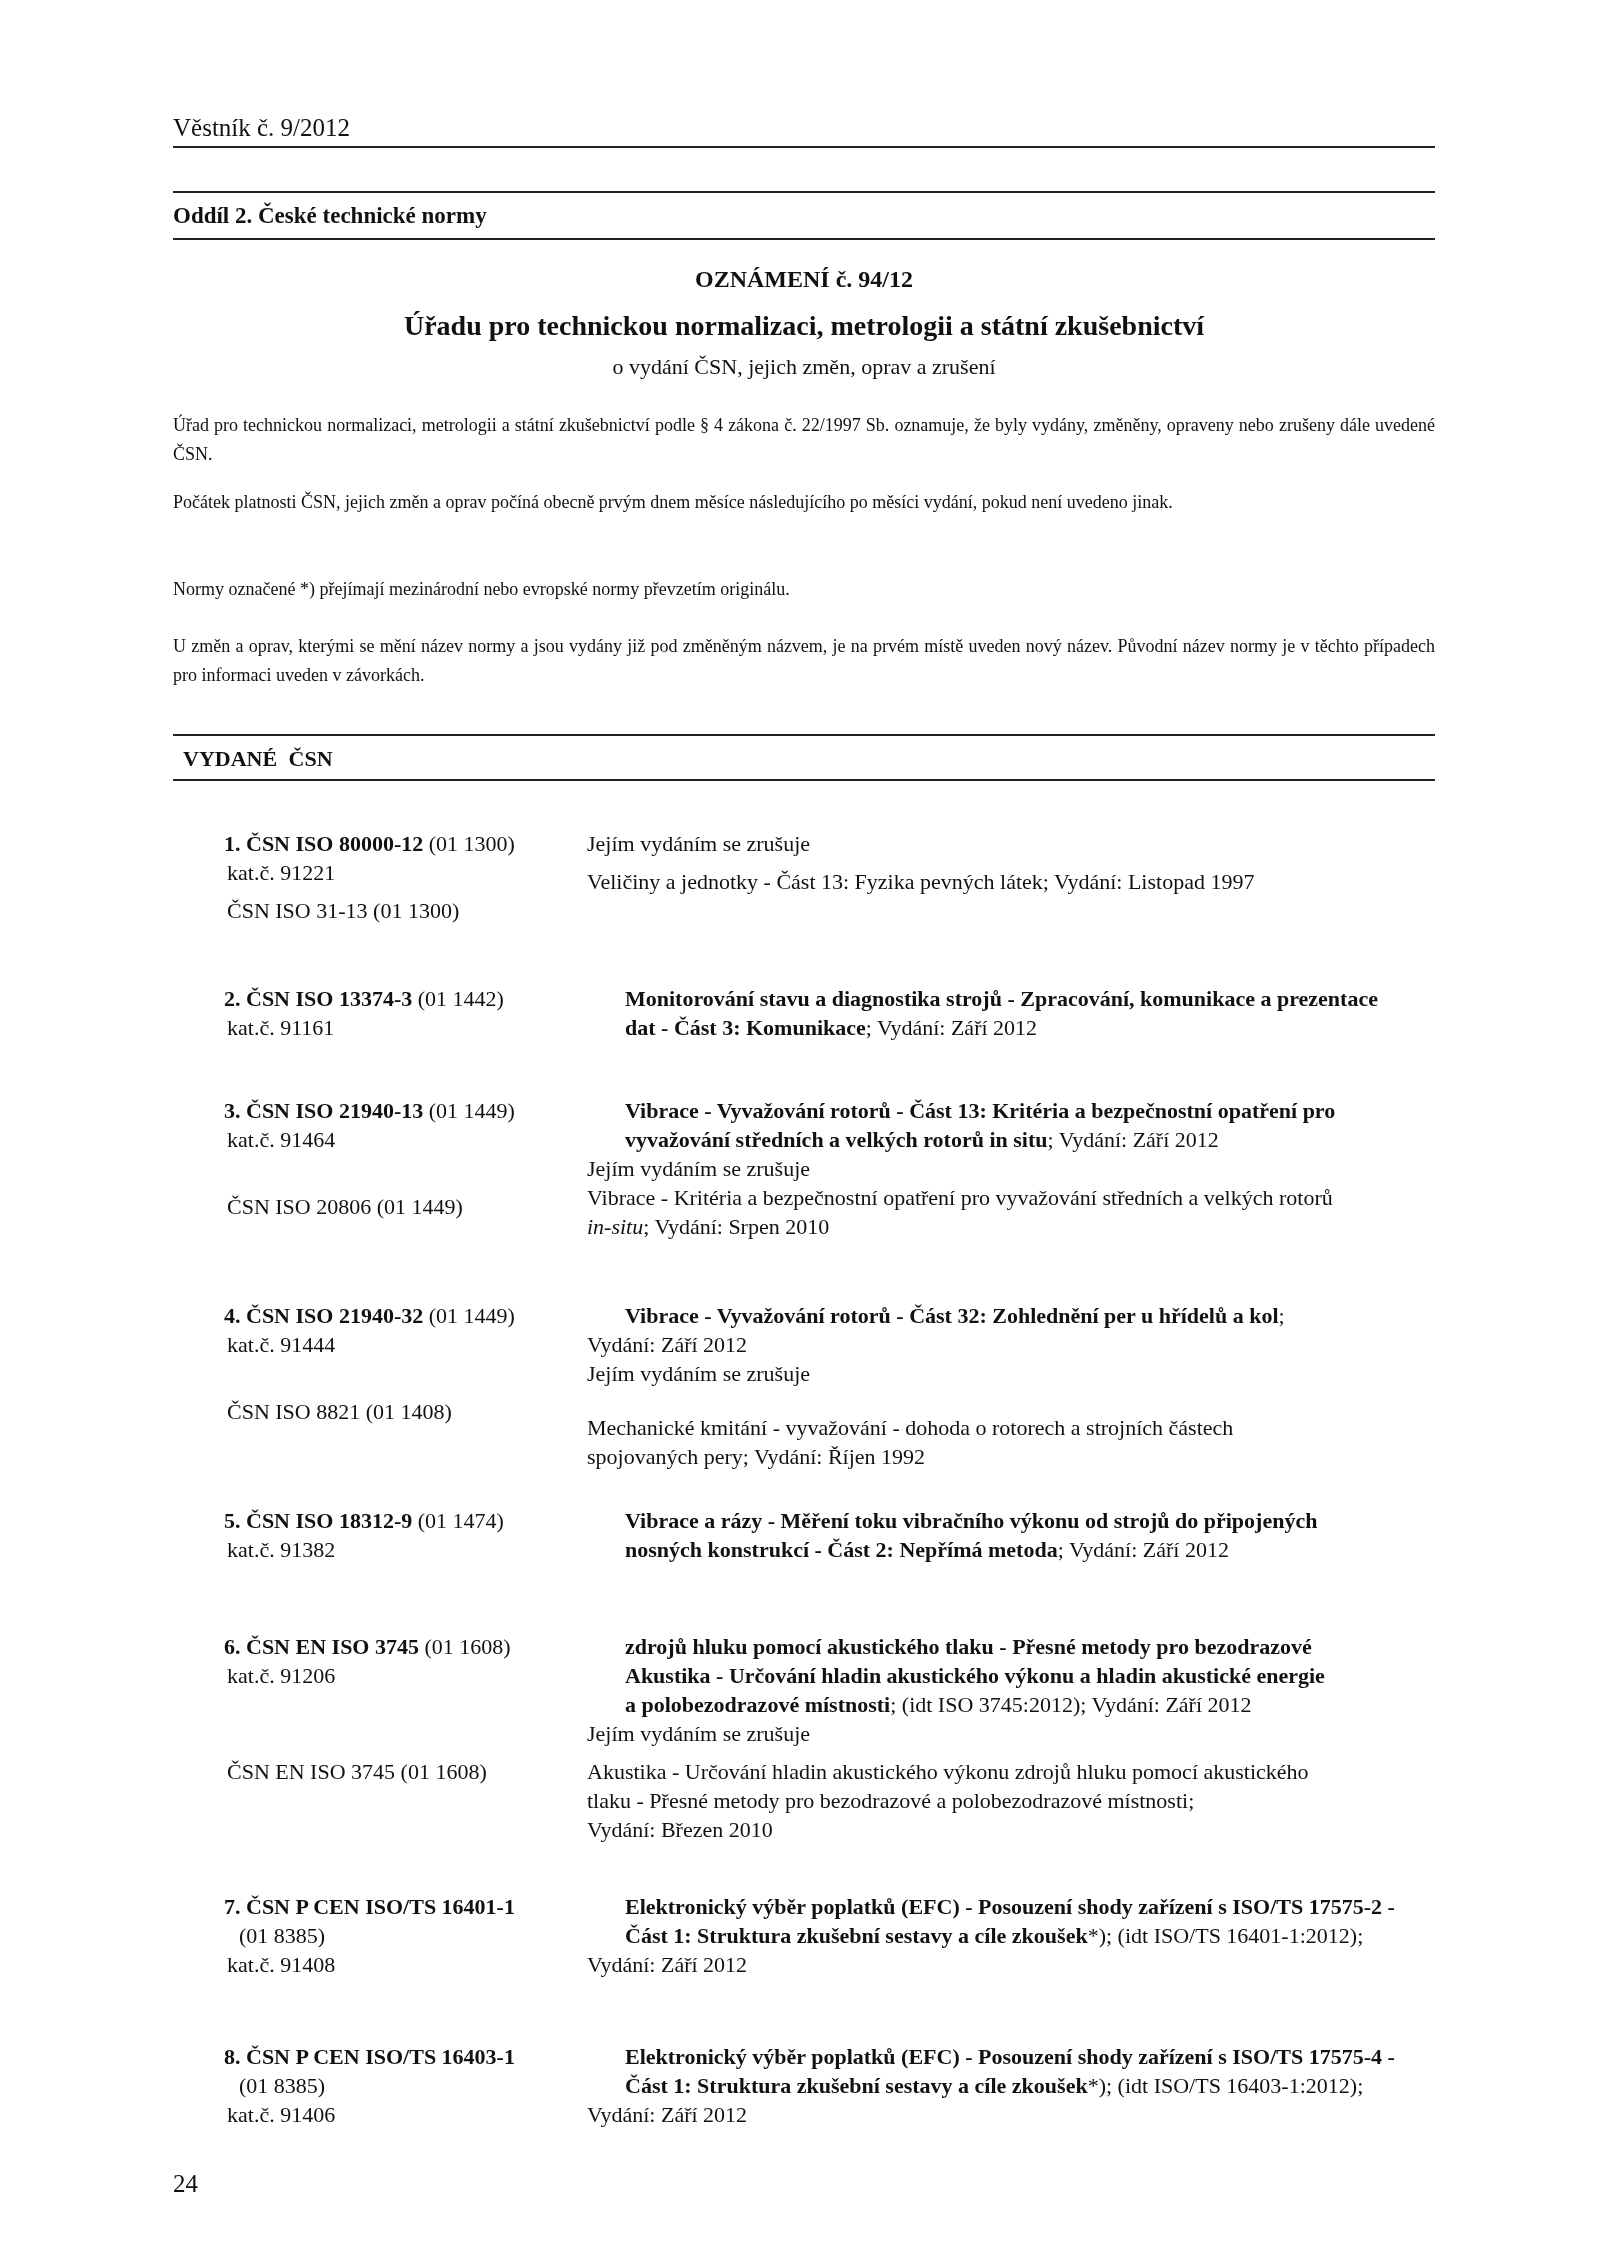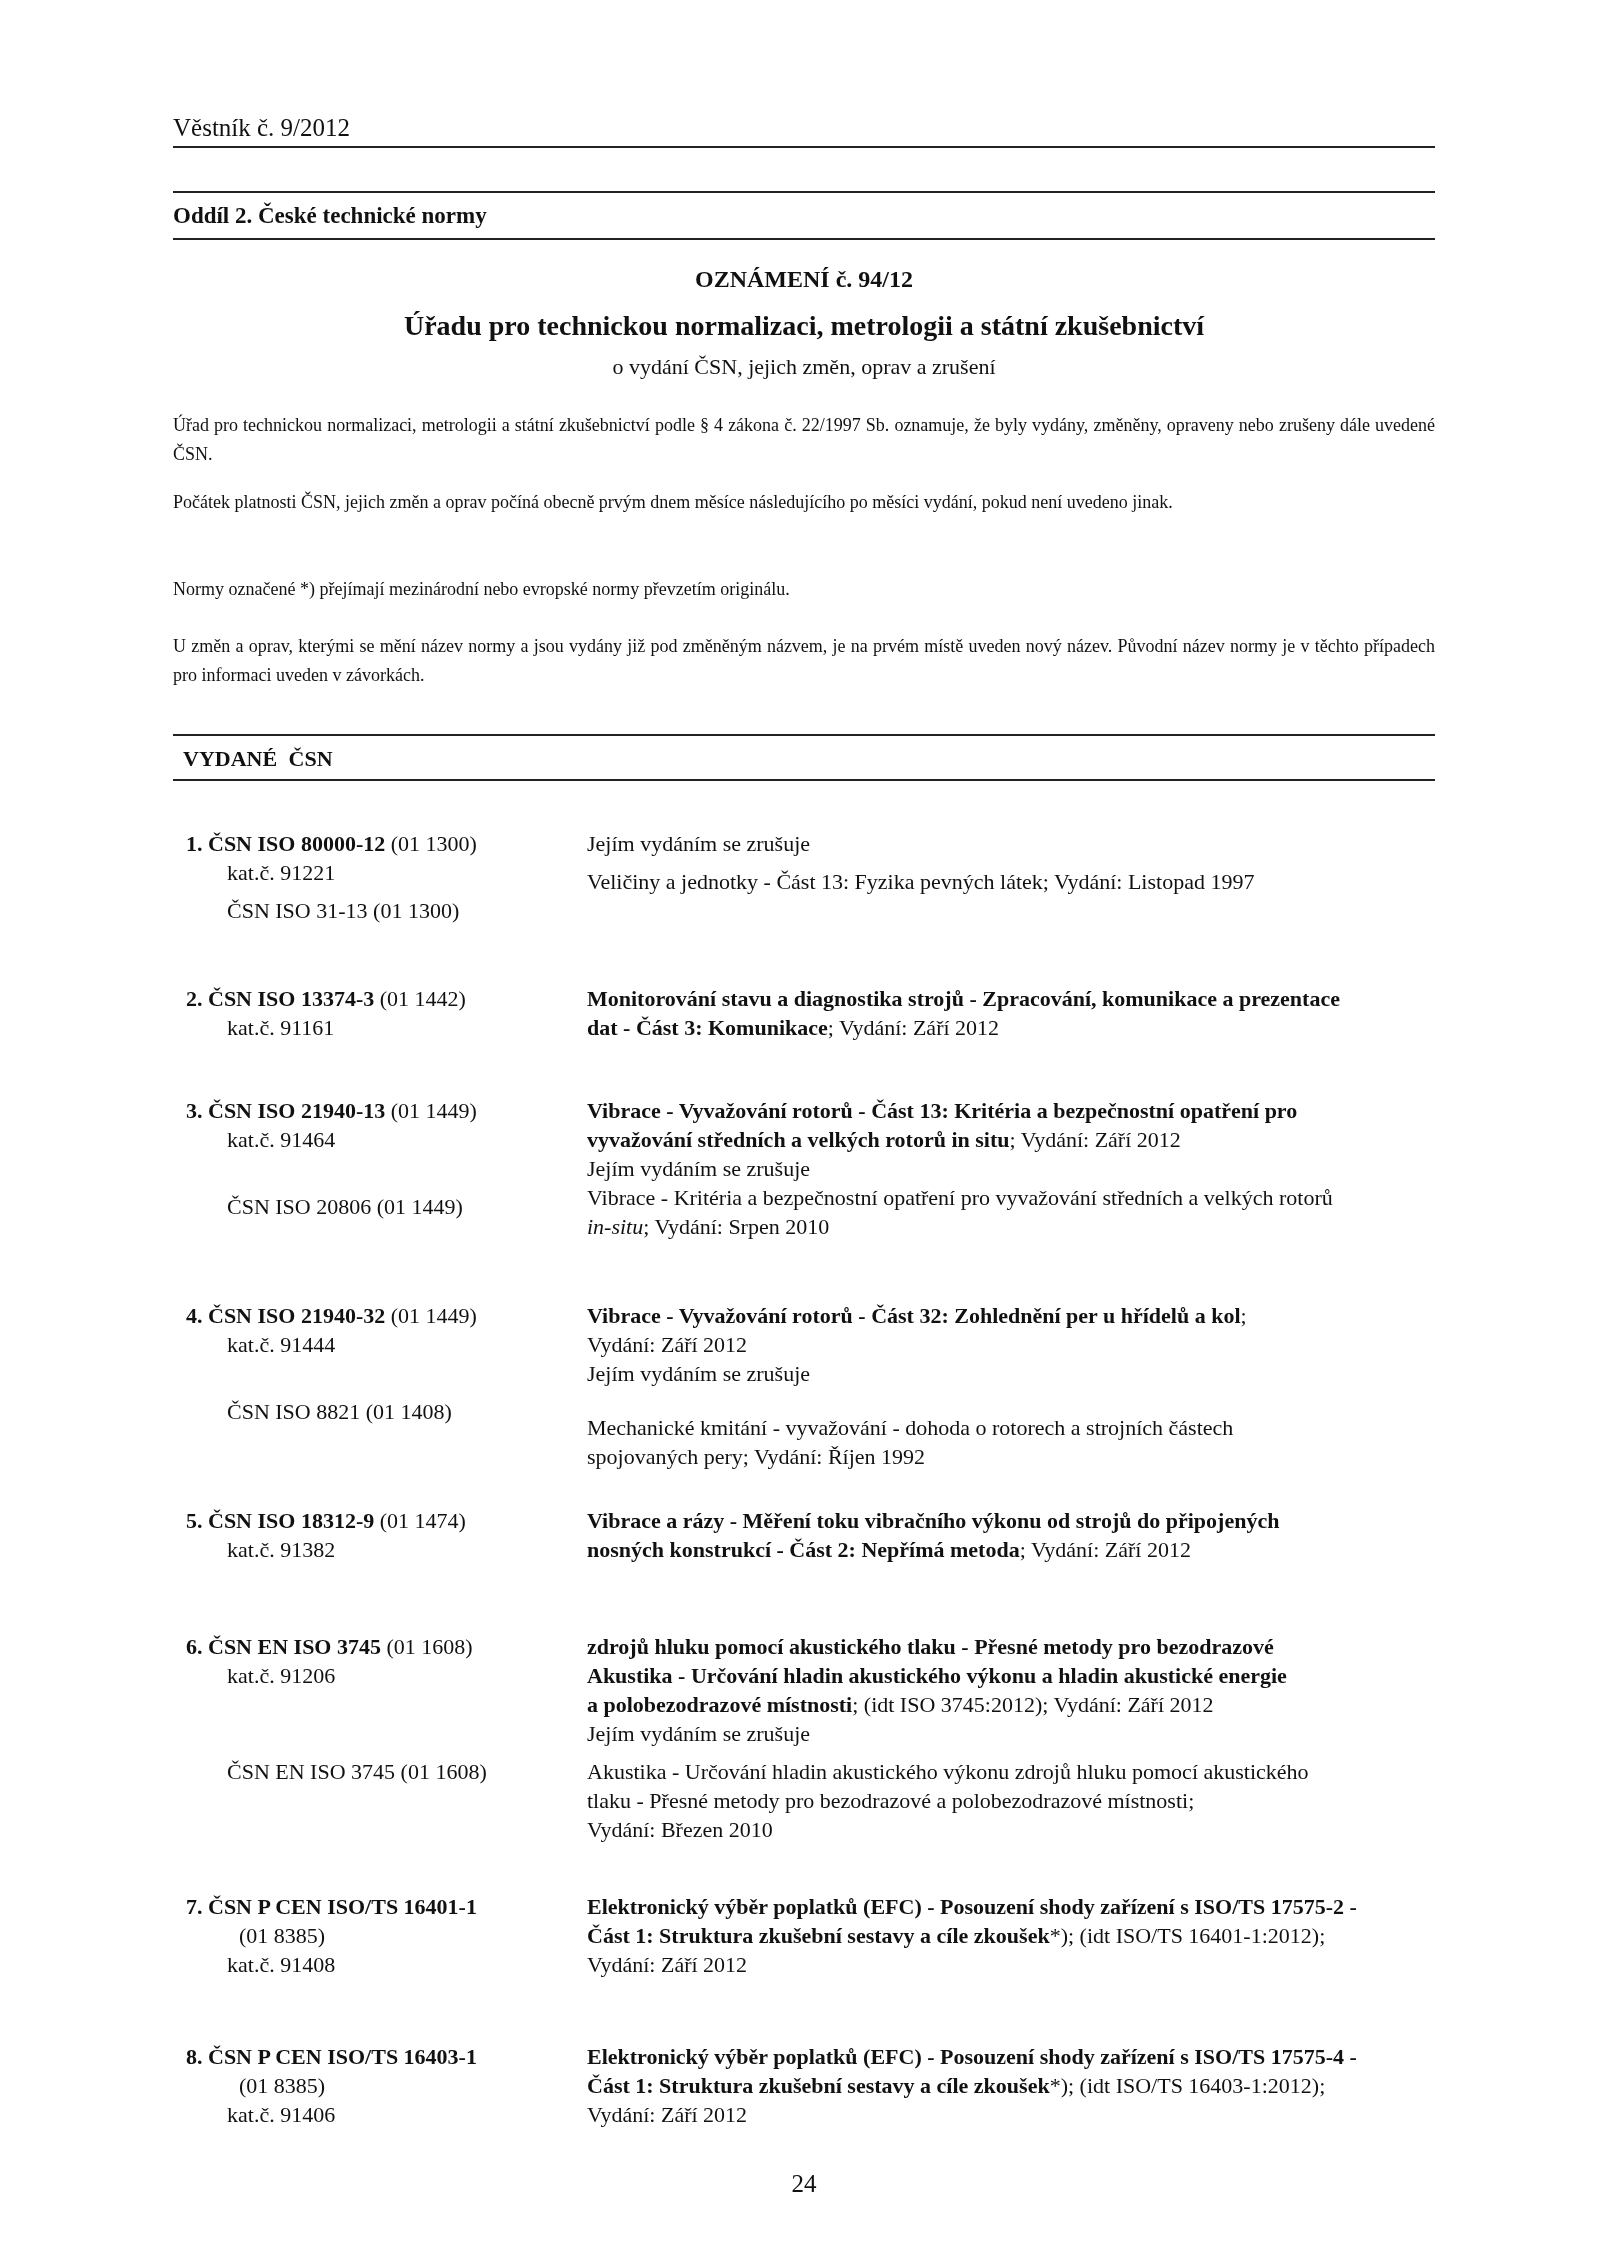--- a/index.html
+++ b/index.html
@@ -13,23 +13,23 @@
   .title1 { top: 266px; font-size: 24px; font-weight: bold; }
   .title2 { top: 310px; font-size: 28px; font-weight: bold; }
   .sub { top: 354px; font-size: 22px; }
   .para { position: absolute; left: 0; width: 1262px; font-size: 18px; line-height: 29px; text-align: justify; }
   .vyd { position: absolute; top: 746px; left: 10px; font-size: 22px; font-weight: bold; word-spacing: 6px; }
   .entry { position: absolute; left: 0; width: 1262px; font-size: 22px; line-height: 29px; }
   .lcol { position: absolute; left: 13px; width: 400px; }
   .rcol { position: absolute; left: 414px; width: 848px; }
   .ind { padding-left: 41px; }
   .ind2 { padding-left: 53px; }
-  .b { font-weight: bold; }
+  .b { font-weight: bold; margin-left: 38px; }
   .i { font-style: italic; }
-  .pnum { position: absolute; top: 2170px; left: 0; width: 1262px; text-align: center; font-size: 25px; }
+  .pnum { position: absolute; top: 2170px; left: 0; width: 1262px; text-align: left; font-size: 25px; }
 </style>
 </head>
 <body>
 
 <div class="page">
   <div class="hdr">Věstník č. 9/2012</div>
   <div class="rule" style="top:146px"></div>
   <div class="rule" style="top:191px"></div>
   <div class="section">Oddíl 2. České technické normy</div>
   <div class="rule" style="top:238px"></div>

